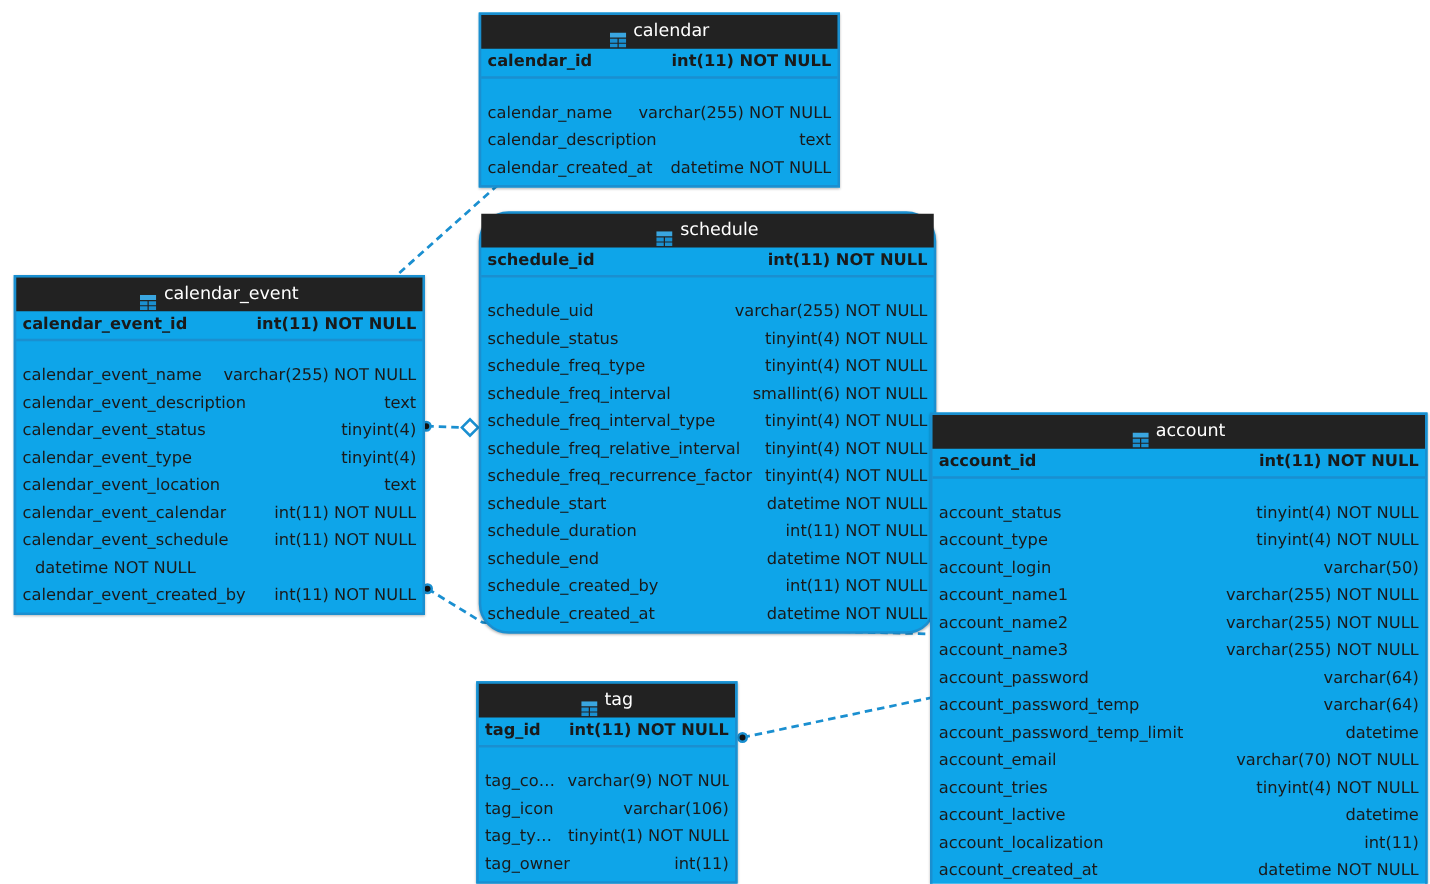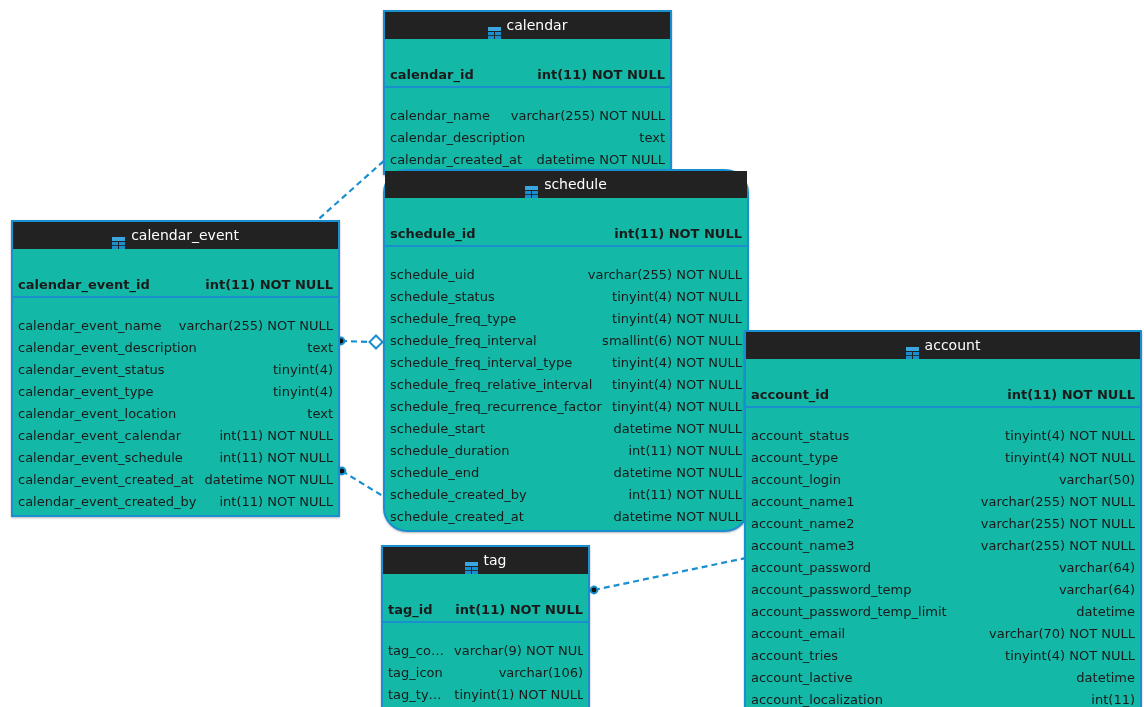--- a/index.html
+++ b/index.html
@@ -27,21 +27,21 @@
     left: 0; top: 0;
     width: 1144px;
     height: 707px;
     pointer-events: none;
   }
 
   .entity {
     position: absolute;
     box-sizing: border-box;
     border: 2px solid #1a8fd0;
-    background: #14b8a6;
+    background: #0ea5e9;
     box-shadow: 0 1px 2px rgba(0,0,0,0.28);
   }
 
   .entity-header {
     background: #222222;
     color: #ffffff;
     height: 27px;
     line-height: 27px;
     text-align: center;
     font-size: 14px;
@@ -61,21 +61,20 @@
     position: relative;
     top: 1px;
   }
   .entity-title {
     color: #ffffff;
     font-size: 14px;
   }
 
   .pk-section {
     border-bottom: 2px solid #1a8fd0;
-    margin-top: 25px;
   }
 
   .row {
     height: 22px;
     line-height: 22px;
     display: flex;
     align-items: center;
     justify-content: space-between;
     padding: 0 5px;
     font-size: 13px;
@@ -288,21 +287,20 @@
         </div>
         <div class="row">
           <span class="col-name">calendar_event_calendar</span>
           <span class="col-type">int(11) NOT NULL</span>
         </div>
         <div class="row">
           <span class="col-name">calendar_event_schedule</span>
           <span class="col-type">int(11) NOT NULL</span>
         </div>
         <div class="row">
-          <span class="col-name">calendar_event_created_at</span>
           <span class="col-type">datetime NOT NULL</span>
         </div>
         <div class="row">
           <span class="col-name">calendar_event_created_by</span>
           <span class="col-type">int(11) NOT NULL</span>
         </div>
       </div>
     </div>
     <div class="entity" style="left: 744px; top: 330px; width: 398px;">
       <div class="entity-header"><span class="hdr-inner">

